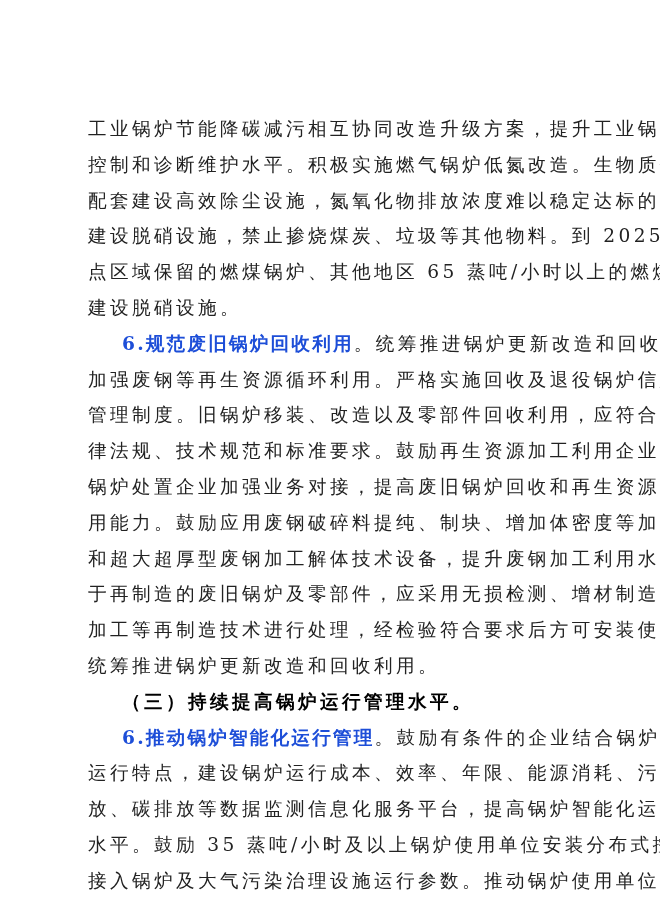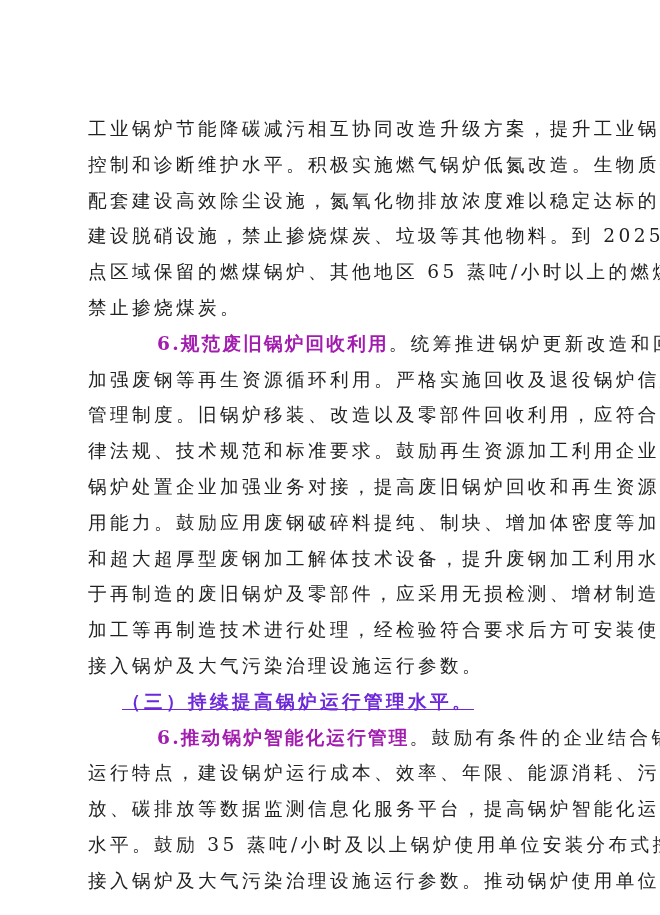--- a/index.html
+++ b/index.html
@@ -36,27 +36,25 @@
     white-space: nowrap;
     overflow: visible;
     color: #222;
   }
   .indent {
     padding-left: 34px;
   }
   .bold {
     font-weight: bold;
     letter-spacing: 2.2px;
-    color: #a21caf;
-    margin-left: 35px;
+    color: #1d4ed8;
   }
   .heading {
     font-weight: bold;
-    color: #6d28d9;
-    text-decoration: underline;
+    color: #000000;
   }
   .page-number {
     position: absolute;
     left: 0;
     width: 660px;
     top: 836px;
     text-align: center;
     font-family: "Liberation Serif", "DejaVu Serif", serif;
     font-size: 15px;
     color: #222;
@@ -66,32 +64,32 @@
 <body>
 
 <div class="page">
   <div class="text-block">
 
     <div class="line">工业锅炉节能降碳减污相互协同改造升级方案，提升工业锅炉运行</div>
     <div class="line">控制和诊断维护水平。积极实施燃气锅炉低氮改造。生物质锅炉应</div>
     <div class="line">配套建设高效除尘设施，氮氧化物排放浓度难以稳定达标的应配套</div>
     <div class="line">建设脱硝设施，禁止掺烧煤炭、垃圾等其他物料。到 2025 年，重</div>
     <div class="line">点区域保留的燃煤锅炉、其他地区 65 蒸吨/小时以上的燃煤锅炉实</div>
-    <div class="line">禁止掺烧煤炭。</div>
+    <div class="line">建设脱硝设施。</div>
 
     <div class="line indent"><span class="bold">6.规范废旧锅炉回收利用</span><span>。统筹推进锅炉更新改造和回收利用，</span></div>
     <div class="line">加强废钢等再生资源循环利用。严格实施回收及退役锅炉信息登记</div>
     <div class="line">管理制度。旧锅炉移装、改造以及零部件回收利用，应符合相关法</div>
     <div class="line">律法规、技术规范和标准要求。鼓励再生资源加工利用企业与废旧</div>
     <div class="line">锅炉处置企业加强业务对接，提高废旧锅炉回收和再生资源加工利</div>
     <div class="line">用能力。鼓励应用废钢破碎料提纯、制块、增加体密度等加工技术</div>
     <div class="line">和超大超厚型废钢加工解体技术设备，提升废钢加工利用水平。用</div>
     <div class="line">于再制造的废旧锅炉及零部件，应采用无损检测、增材制造、柔性</div>
     <div class="line">加工等再制造技术进行处理，经检验符合要求后方可安装使用。再</div>
-    <div class="line">接入锅炉及大气污染治理设施运行参数。</div>
+    <div class="line">统筹推进锅炉更新改造和回收利用。</div>
 
     <div class="line indent heading">（三）持续提高锅炉运行管理水平。</div>
 
     <div class="line indent"><span class="bold">6.推动锅炉智能化运行管理</span><span>。鼓励有条件的企业结合锅炉设备</span></div>
     <div class="line">运行特点，建设锅炉运行成本、效率、年限、能源消耗、污染物排</div>
     <div class="line">放、碳排放等数据监测信息化服务平台，提高锅炉智能化运行管理</div>
     <div class="line">水平。鼓励 35 蒸吨/小时及以上锅炉使用单位安装分布式控制系统，</div>
     <div class="line">接入锅炉及大气污染治理设施运行参数。推动锅炉使用单位落实安</div>
 
   </div>

